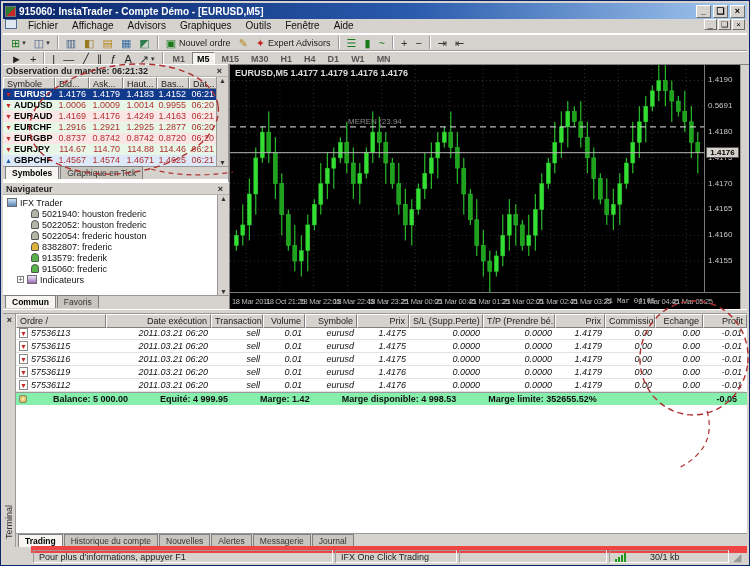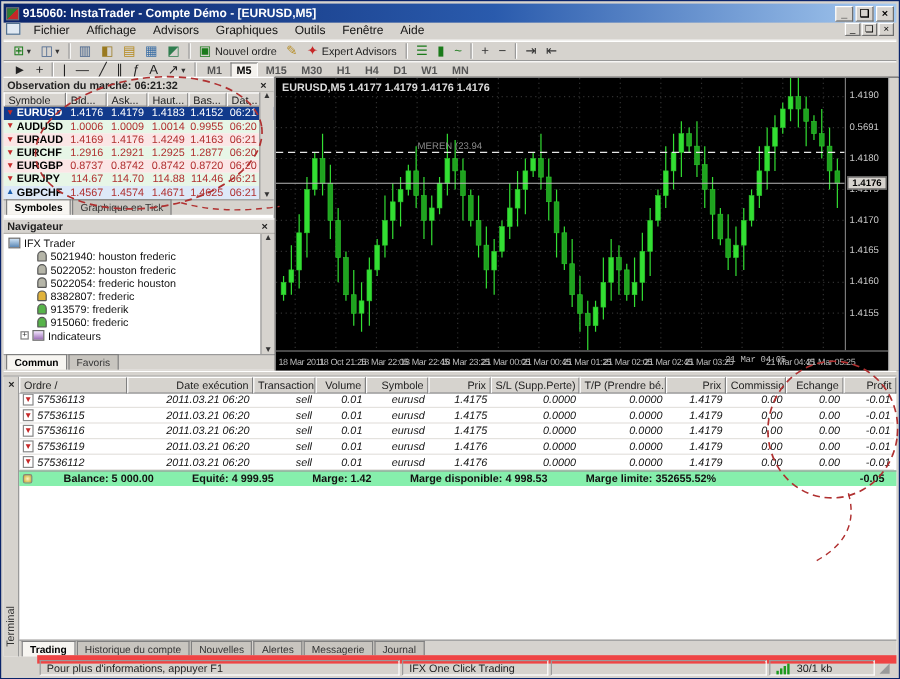--- a/index.html
+++ b/index.html
@@ -108,21 +108,21 @@
   .summary-row span{margin-right:10px;white-space:nowrap;}
   .summary-ico{width:8px;height:8px;margin-right:4px;background:radial-gradient(#fdf3c0,#c8a52a);border:1px solid #887;border-radius:2px;}
   .summary-profit{margin-left:auto;margin-right:4px;font-weight:bold;}
   .term-tabs{position:absolute;left:13px;right:0;bottom:0;height:14px;background:#d6d3ce;border-top:1px solid #9a9a9a;
              display:flex;align-items:flex-end;font-size:8.5px;padding-left:2px;}
   
   #statusbar{position:absolute;left:2px;right:2px;bottom:2px;height:17px;background:#d6d3ce;display:flex;
              align-items:flex-end;font-size:9px;padding:0 2px;border-top:7px solid #ef4444;margin-left:28px;}
   .status-seg{height:13px;display:flex;align-items:center;padding:0 5px;border:1px solid;border-color:#9a9a9a #fff #fff #9a9a9a;
               margin-right:2px;white-space:nowrap;color:#222;}
-  .seg-help{width:300px;} .seg-click{width:122px;} .seg-fill{flex:1;} .seg-net{width:88px;}
+  .seg-help{width:300px;} .seg-click{width:122px;} .seg-fill{flex:1;} .seg-net{width:120px;gap:18px;}
   .net-bars{display:flex;align-items:flex-end;height:10px;margin-right:5px;}
   .net-bars i{display:block;width:2px;background:#1d9a1d;margin-right:1px;}
   .grip{width:12px;height:12px;margin-left:2px;color:#9a9a9a;font-size:11px;line-height:12px;}
   
   #annotations{position:absolute;left:0;top:0;width:750px;height:566px;pointer-events:none;z-index:60;}
 </style>
 </head>
 <body>
 
 <div class="screen">

